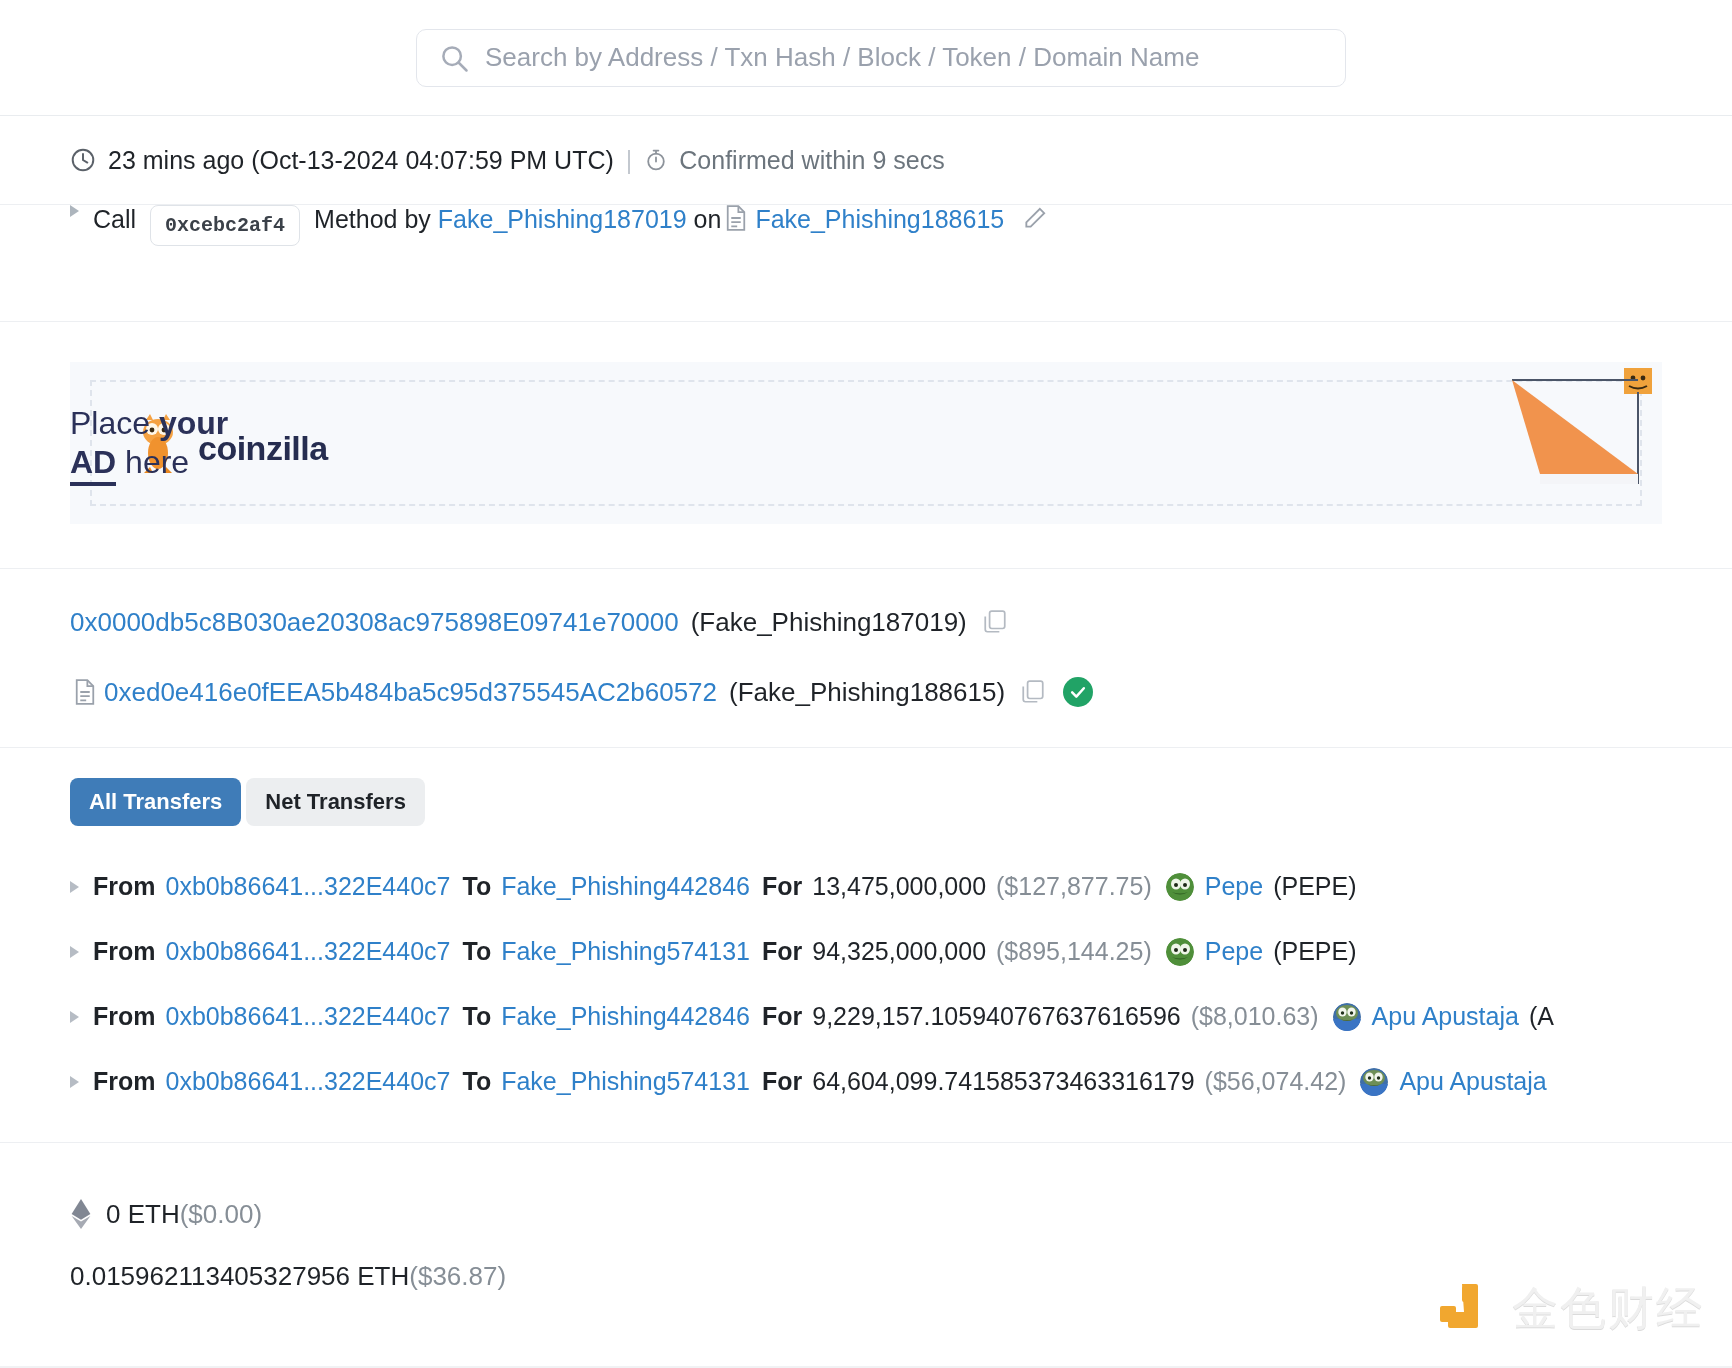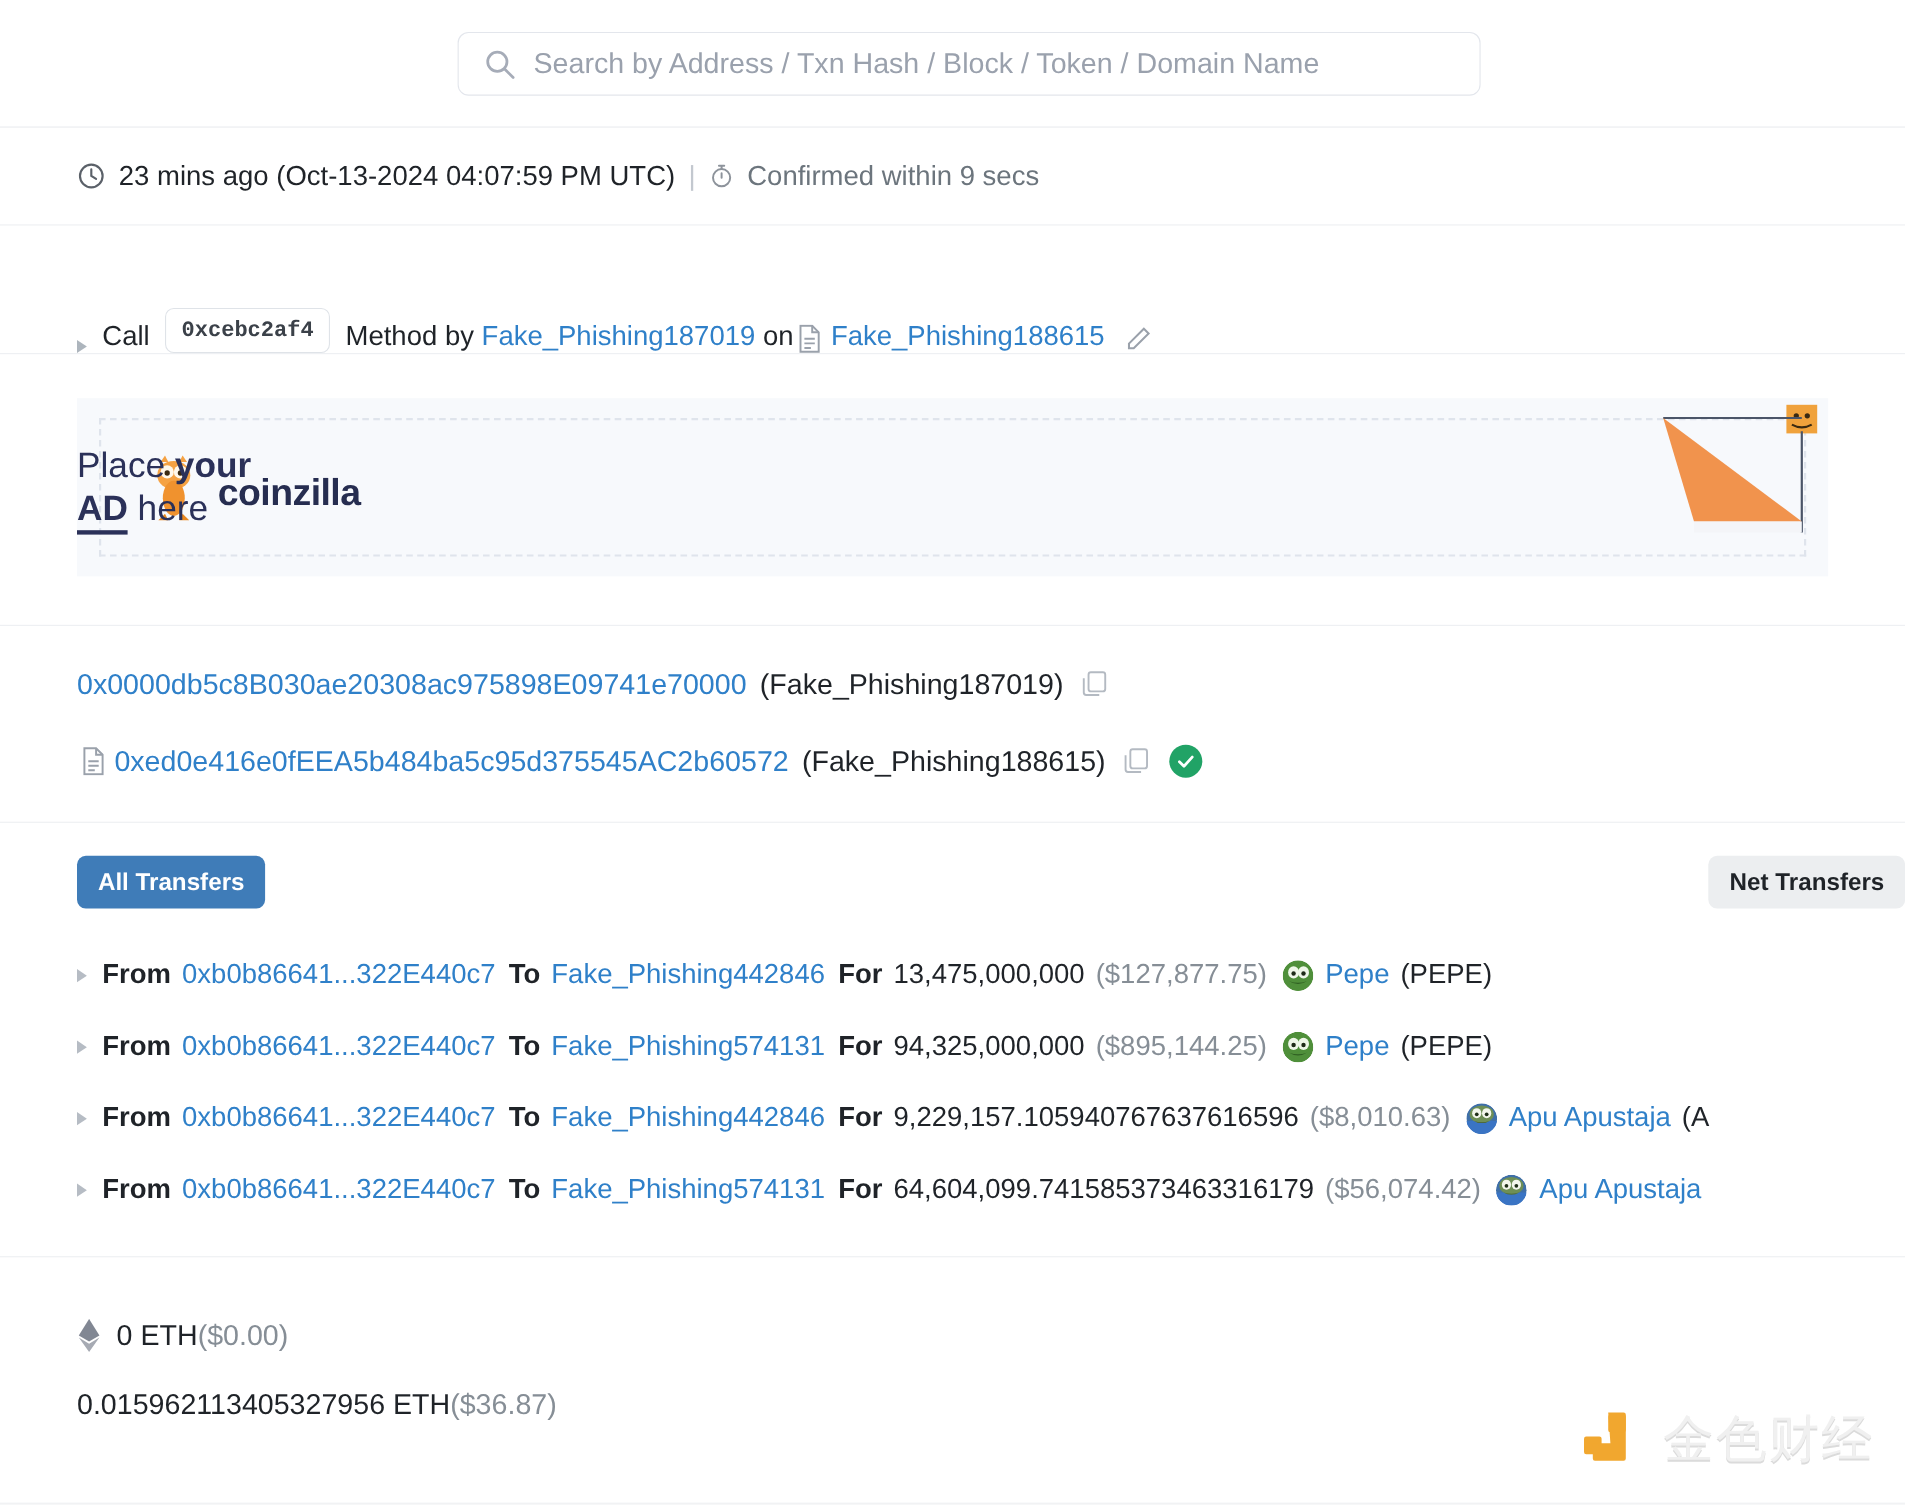--- a/index.html
+++ b/index.html
@@ -55,21 +55,21 @@
     padding-left: 70px;
   }
   .ts-icon { width: 26px; height:26px; margin-right: 12px; color:#5b6169; flex:0 0 26px;}
   .ts-sep { color:#c3c8cf; margin: 0 12px; }
   .ts-confirm { color:#6c757d; }
   .stopwatch-icon { width:24px;height:24px;margin-right:11px;color:#8d939b;flex:0 0 24px;}
 
   .method-row {
     height: 116px;
     display: flex;
-    align-items: flex-end;
+    align-items: flex-start;
     font-size: 25px;
     color: #1f2328;
     padding-left: 70px;
   }
   .caret {
     width: 0; height: 0;
     border-left: 9px solid #adb5bd;
     border-top: 6px solid transparent;
     border-bottom: 6px solid transparent;
     margin-right: 14px;
@@ -152,21 +152,21 @@
   .copy-icon { width:24px;height:26px;margin-left:16px;color:#b4bac2;flex:0 0 24px;}
   .check-badge {
     width: 30px; height: 30px; border-radius: 50%;
     background: #21a366; margin-left: 18px;
     display:flex;align-items:center;justify-content:center;
     flex:0 0 30px;
   }
 
   
   .transfers { padding: 30px 0 0 70px; }
-  .tabs { display: flex; gap: 16px; margin-bottom: 28px; justify-content: space-between; }
+  .tabs { display: flex; gap: 5px; margin-bottom: 28px; }
   .tab {
     font-size: 22px;
     font-weight: bold;
     padding: 11px 19px;
     border-radius: 8px;
     cursor: pointer;
     white-space: nowrap;
   }
   .tab.active { background: #3f7cb8; color: #fff; }
   .tab.inactive { background: #eceef0; color: #1f2328; }

